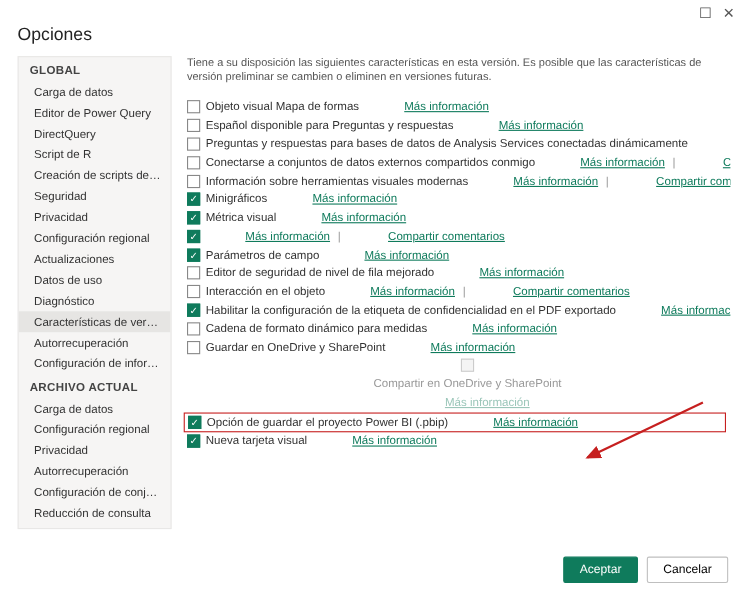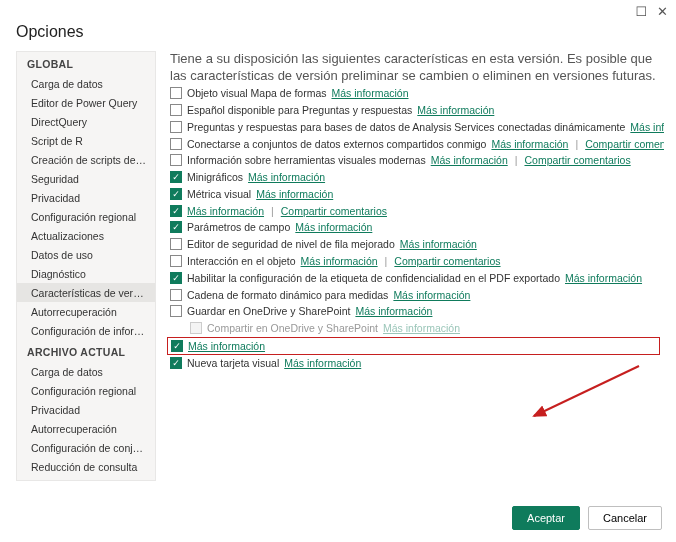--- a/index.html
+++ b/index.html
@@ -59,47 +59,47 @@
     padding: 0 4px 0 14px;
     overflow: hidden;
     position: relative;
   }
   .main h2 {
     font-size: 13.5px;
     margin: 0 0 4px 0;
     font-weight: 600;
     color: #222;
   }
-  .intro { color: #555; font-size: 13px; margin-bottom: 0; line-height: 1.3; }
+  .intro { color: #555; font-size: 10px; margin-bottom: 12px; line-height: 1.3; }
   .feat-row {
     display: flex;
     align-items: center;
     gap: 5px;
     padding: 2.4px 0;
     font-size: 10.5px;
     flex-wrap: nowrap;
     white-space: nowrap;
   }
-  .feat-row.indent { padding-left: 20px; color: #999; }
+  .feat-row.indent { padding-left: 20px; color: #999; flex-direction: column; }
   .feat-row.highlight { border: 1px solid #c61f1f; padding: 2px 3px; margin-left: -3px; }
   .cb {
     width: 12px; height: 12px;
     border: 1px solid #888;
     display: inline-flex;
     align-items: center;
     justify-content: center;
     font-size: 9px;
     color: #fff;
     flex-shrink: 0;
   }
   .cb.checked { background: #0f7b5c; border-color: #0f7b5c; }
   .cb.disabled { border-color: #ccc; background: #f4f4f4; }
   .lbl { color: #333; }
   .feat-row.indent .lbl { color: #999; }
-  .link { color: #0f7b5c; text-decoration: underline; cursor: pointer; }
+  .link { color: #0f7b5c; text-decoration: underline; cursor: pointer; margin-left: 36px; }
   .feat-row.indent .link { color: #9bc6b9; }
   .sep { color: #999; margin: 0 2px; }
   .arrow {
     position: absolute;
     right: 20px;
     top: 310px;
     pointer-events: none;
   }
   .footer {
     position: absolute;
@@ -238,20 +238,21 @@
           <span class="lbl">Guardar en OneDrive y SharePoint</span>
           <span class="link">Más información</span>
         </div>
         <div class="feat-row indent">
           <span class="cb disabled"></span>
           <span class="lbl">Compartir en OneDrive y SharePoint</span>
           <span class="link">Más información</span>
         </div>
         <div class="feat-row highlight">
           <span class="cb checked">✓</span>
+          <span class="lbl">Opción de guardar el proyecto Power BI (.pbip)</span>
           <span class="link">Más información</span>
         </div>
         <div class="feat-row">
           <span class="cb checked">✓</span>
           <span class="lbl">Nueva tarjeta visual</span>
           <span class="link">Más información</span>
         </div>
       </div>
     <svg class="arrow" width="120" height="70">
       <defs>

